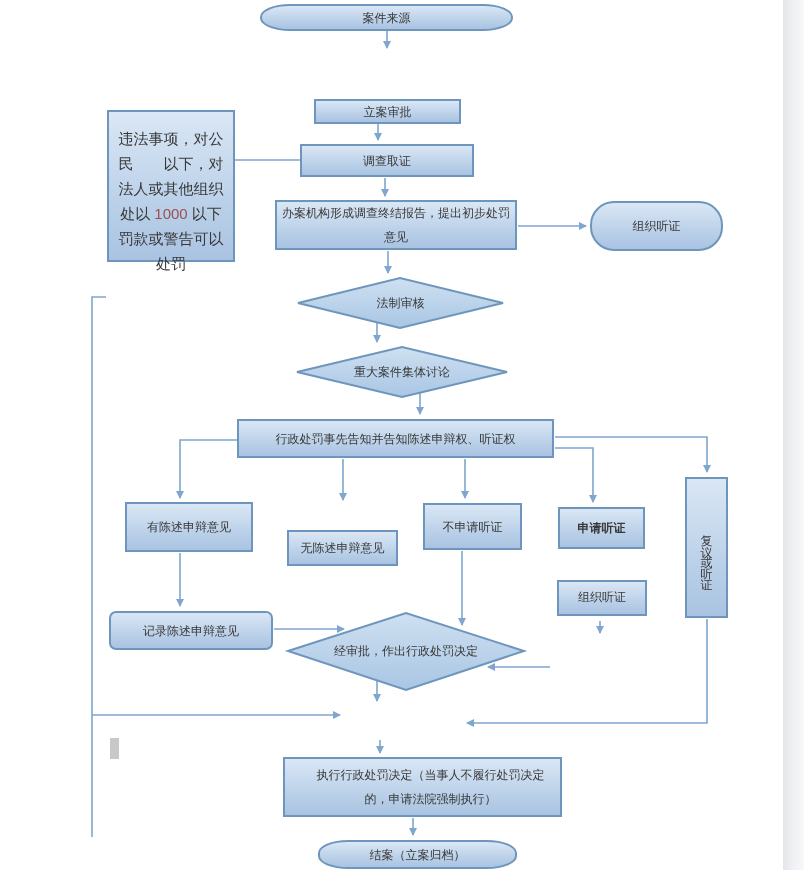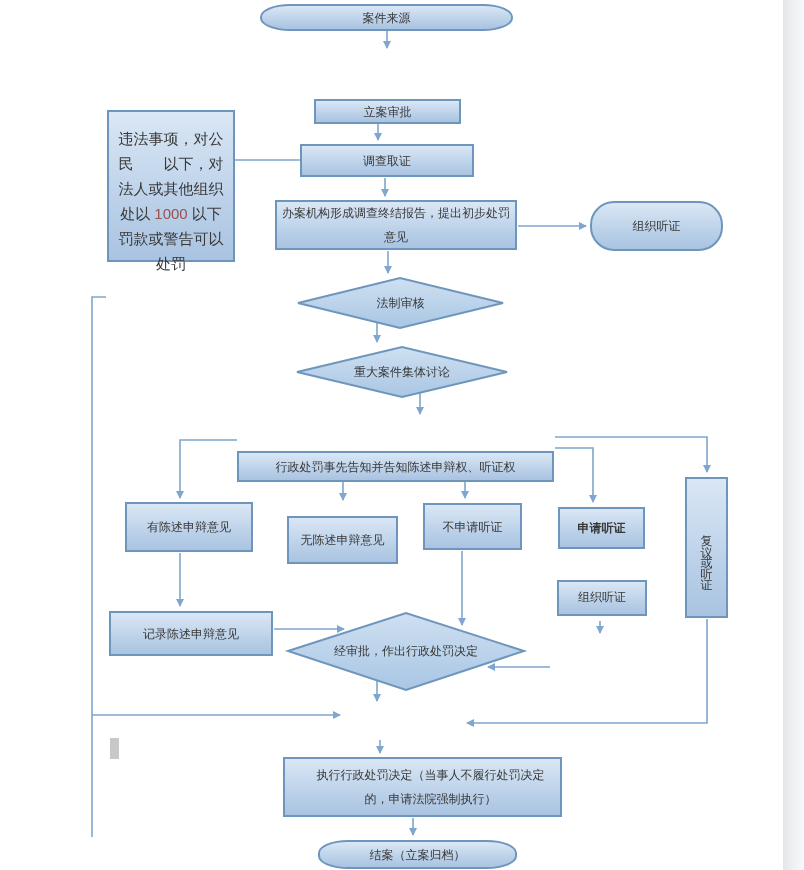--- a/index.html
+++ b/index.html
@@ -117,33 +117,33 @@
   <div class="node note" style="left:107px;top:110px;width:128px;height:152px;">
     <span class="note-inner"><span>违法事项，对公民　　以下，对法人或其他组织处以 </span><span class="note-num">1000</span><span> 以下罚款或警告可以处罚</span></span>
   </div>
 
   <div class="node" style="left:300px;top:144px;width:174px;height:33px;">调查取证</div>
 
   <div class="node two-line" style="left:275px;top:200px;width:242px;height:50px;">办案机构形成调查终结报告，提出初步处罚意见</div>
 
   <div class="node stadium" style="left:590px;top:201px;width:133px;height:50px;">组织听证</div>
 
-  <div class="node" style="left:237px;top:419px;width:317px;height:31px;margin-top:32px;">行政处罚事先告知并告知陈述申辩权、听证权</div>
+  <div class="node" style="left:237px;top:419px;width:317px;height:39px;">行政处罚事先告知并告知陈述申辩权、听证权</div>
 
   <div class="node" style="left:125px;top:502px;width:128px;height:50px;">有陈述申辩意见</div>
 
-  <div class="node" style="left:287px;top:516px;width:111px;height:48px;">无陈述申辩意见</div>
+  <div class="node" style="left:287px;top:530px;width:111px;height:36px;">无陈述申辩意见</div>
 
   <div class="node" style="left:423px;top:503px;width:99px;height:47px;">不申请听证</div>
 
   <div class="node" style="left:558px;top:507px;width:87px;height:42px;font-weight:bold;">申请听证</div>
 
   <div class="node vertical-box" style="left:685px;top:477px;width:43px;height:141px;">复议或听证</div>
 
-  <div class="node" style="left:109px;top:611px;width:164px;height:45px;">记录陈述申辩意见</div>
+  <div class="node" style="left:109px;top:611px;width:164px;height:39px;border-radius:7px;">记录陈述申辩意见</div>
 
   <div class="node" style="left:557px;top:580px;width:90px;height:36px;font-family:Liberation Mono, monospace;">组织听证</div>
 
 
 
   <div class="node two-line" style="left:283px;top:757px;width:279px;height:60px;padding-left:20px;">执行行政处罚决定（当事人不履行处罚决定的，申请法院强制执行）</div>
 
   <div class="node oval-ends" style="left:318px;top:840px;width:199px;height:29px;">结案（立案归档）</div>
 
   <div class="diamond-label" style="left:298px;top:278px;width:205px;height:50px;">法制审核</div>

